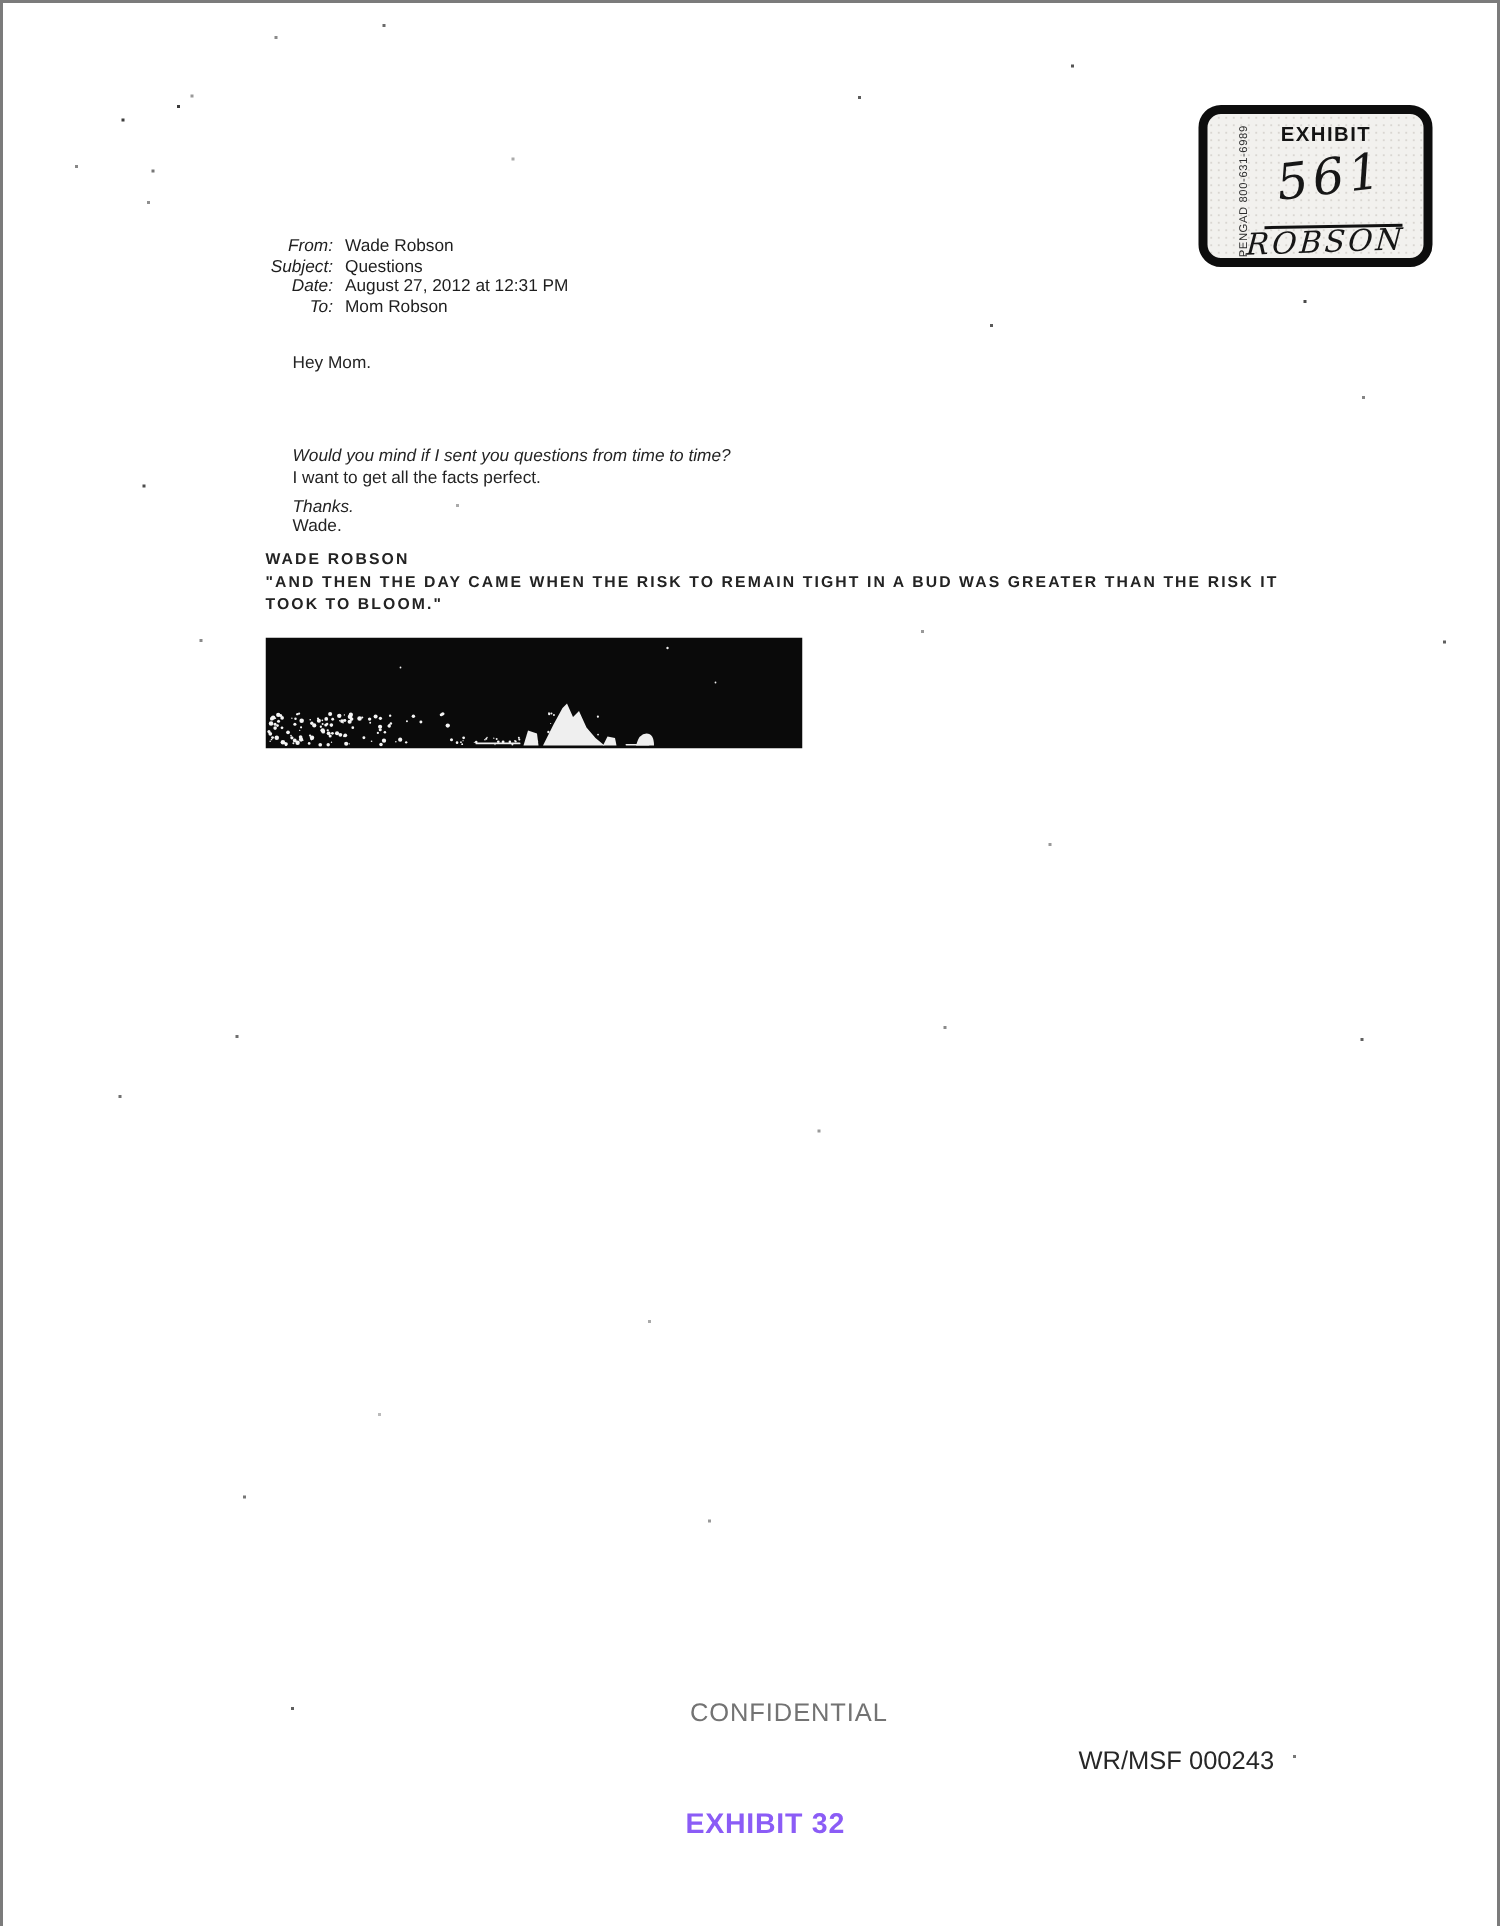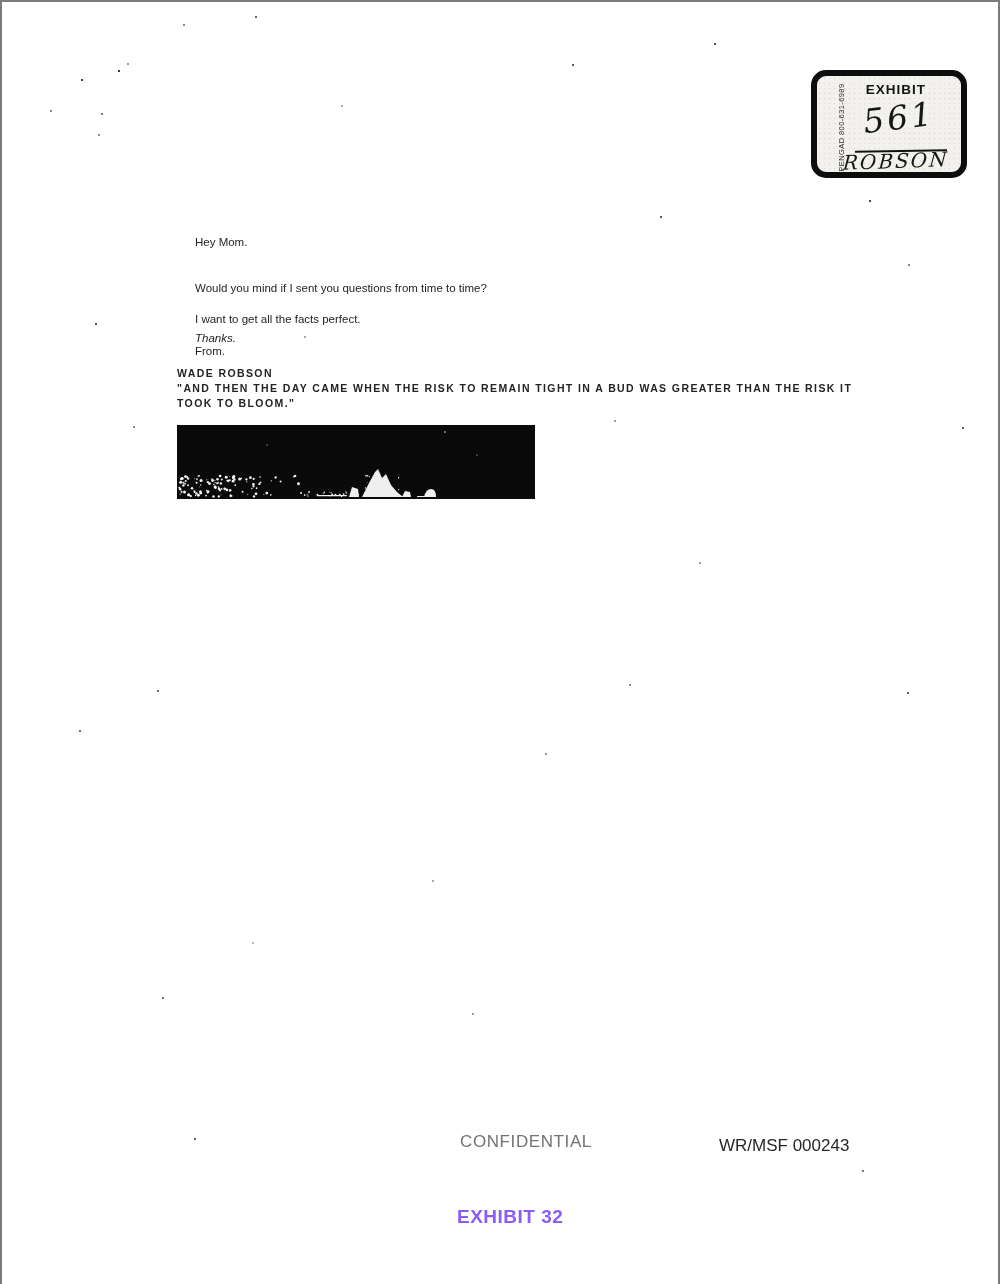--- a/index.html
+++ b/index.html
@@ -36,21 +36,20 @@
       250px 940px 0 0 #bbb;
   }
   
   .stamp{
     position:absolute;left:797px;top:68px;width:156px;height:108px;
     box-sizing:border-box;
     border:6px solid #0d0d0d;border-radius:15px;
     background-color:#f2f1ee;
     background-image:radial-gradient(#d9d6d1 0.6px, transparent 0.7px);
     background-size:5px 5px;
-    margin-left:12px;
   }
   .stamp-title{
     position:absolute;top:6px;left:14px;right:0;text-align:center;
     font-size:13.5px;font-weight:bold;letter-spacing:1px;color:#141414;
   }
   .stamp-vendor{
     position:absolute;left:-35px;top:47px;width:118px;text-align:center;
     transform:rotate(-90deg);
     font-size:7.5px;letter-spacing:0.4px;color:#2c2c2c;white-space:nowrap;
   }
@@ -78,44 +77,62 @@
   .body-text{position:absolute;left:177px;font-size:11.5px;line-height:14px;color:#242424;white-space:nowrap;margin-left:16px;}
   .sig{
     position:absolute;left:175px;color:#232323;
     font-size:10.5px;font-weight:bold;letter-spacing:1.4px;line-height:15px;
     white-space:nowrap;
   }
   
   .photo{position:absolute;left:175px;top:423px;width:358px;height:74px;}
   
   .confidential{position:absolute;left:458px;top:1130px;font-size:17px;letter-spacing:0.6px;color:#737373;}
-  .bates{position:absolute;left:717px;top:1134px;font-size:17px;color:#272727;}
+  .bates{position:absolute;left:717px;top:1162px;font-size:17px;color:#272727;}
   .exhibit-foot{position:absolute;left:455px;top:1204px;font-size:19px;font-weight:bold;letter-spacing:0.5px;color:#8b5cf6;}
 </style>
 </head>
 <body>
 
 <div class="page">
 
   <div class="specks"></div>
 
   <div class="stamp">
     <div class="stamp-title">EXHIBIT</div>
     <div class="stamp-vendor">PENGAD 800-631-6989</div>
     <div class="stamp-number hw">561</div>
     <div class="stamp-line"></div>
     <div class="stamp-name hw">ROBSON</div>
   </div>
 
+  <div class="mail-headers">
+    <div class="hrow">
+      <span class="hlabel">From:</span>
+      <span class="hvalue">Wade Robson</span>
+    </div>
+    <div class="hrow">
+      <span class="hlabel">Subject:</span>
+      <span class="hvalue">Questions</span>
+    </div>
+    <div class="hrow">
+      <span class="hlabel">Date:</span>
+      <span class="hvalue">August 27, 2012 at 12:31 PM</span>
+    </div>
+    <div class="hrow">
+      <span class="hlabel">To:</span>
+      <span class="hvalue">Mom Robson</span>
+    </div>
+  </div>
 
   <div class="body-text" style="top:233px;">Hey Mom.</div>
-  <div class="body-text" style="top:279px;">Would you mind if I sent you questions from time to time?</div>
+  <div class="body-text" style="top:295px;font-style:italic;">Would you mind if I sent you questions from time to time?</div>
   <div class="body-text" style="top:310px;text-align:center;">I want to get all the facts perfect.</div>
   <div class="body-text" style="top:329px;font-style:italic;">Thanks.</div>
-  <div class="body-text" style="top:342px;">From.</div>
+  <div class="body-text" style="top:342px;">Wade.</div>
 
   <div class="sig" style="top:364px;">WADE ROBSON</div>
   <div class="sig" style="top:379px;">"AND THEN THE DAY CAME WHEN THE RISK TO REMAIN TIGHT IN A BUD WAS GREATER THAN THE RISK IT</div>
   <div class="sig" style="top:394px;">TOOK TO BLOOM."</div>
 
   <svg class="photo" viewBox="0 0 358 74">
     <rect x="0" y="0" width="358" height="74" fill="#0a0a0a"></rect>
     <g fill="#f4f4f4" id="photo-noise">
         <circle cx="64.5" cy="53.3" r="0.70"></circle>
         <circle cx="36.5" cy="71.5" r="1.23"></circle>

